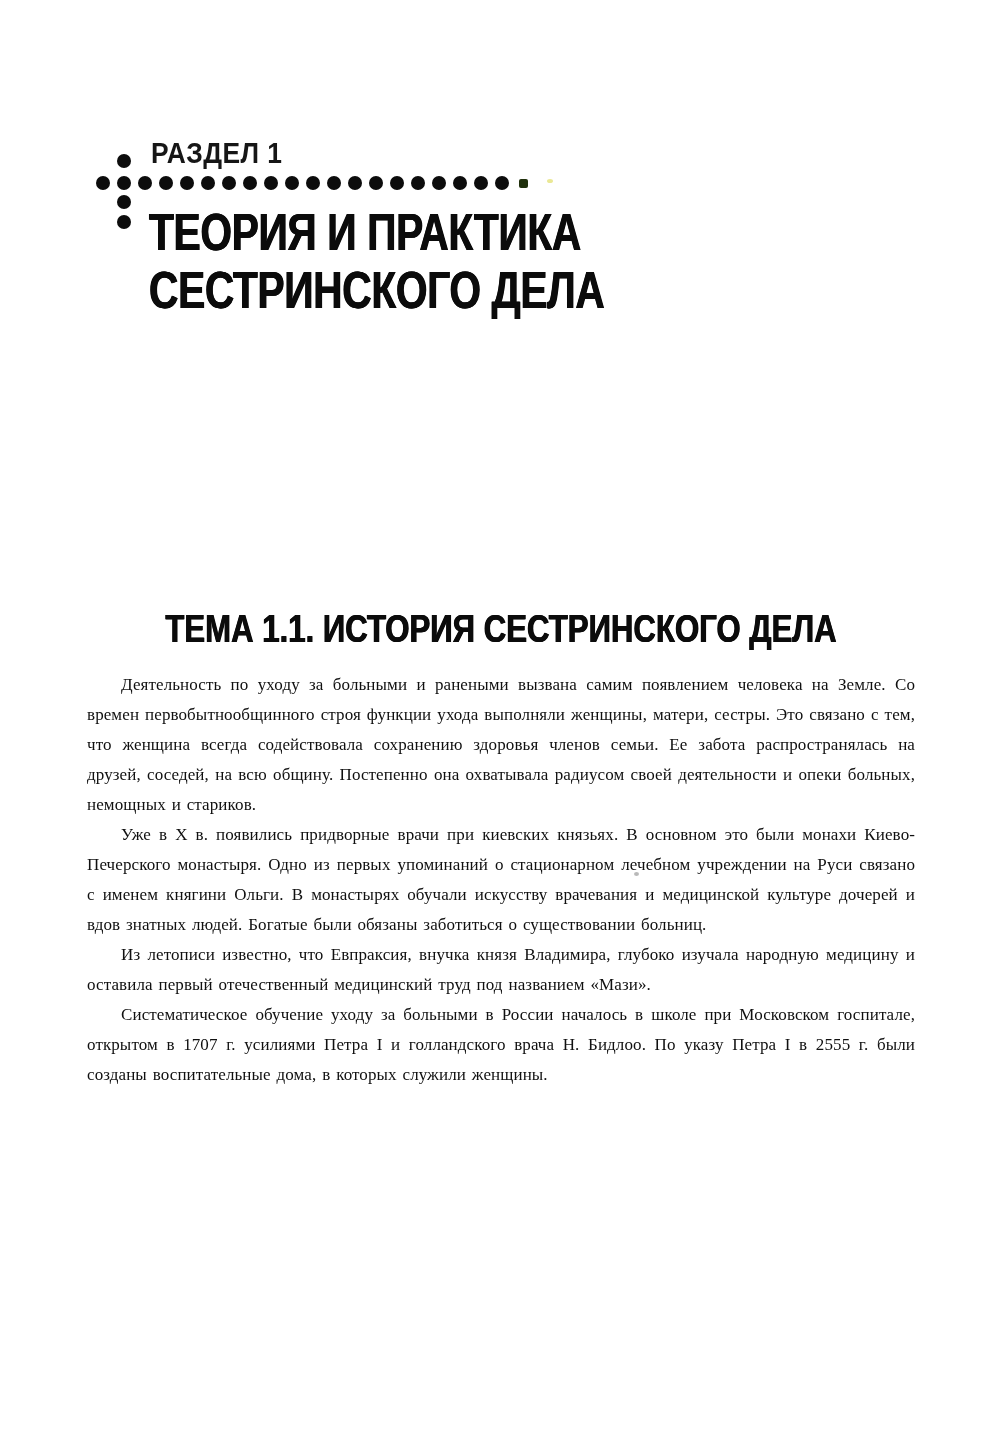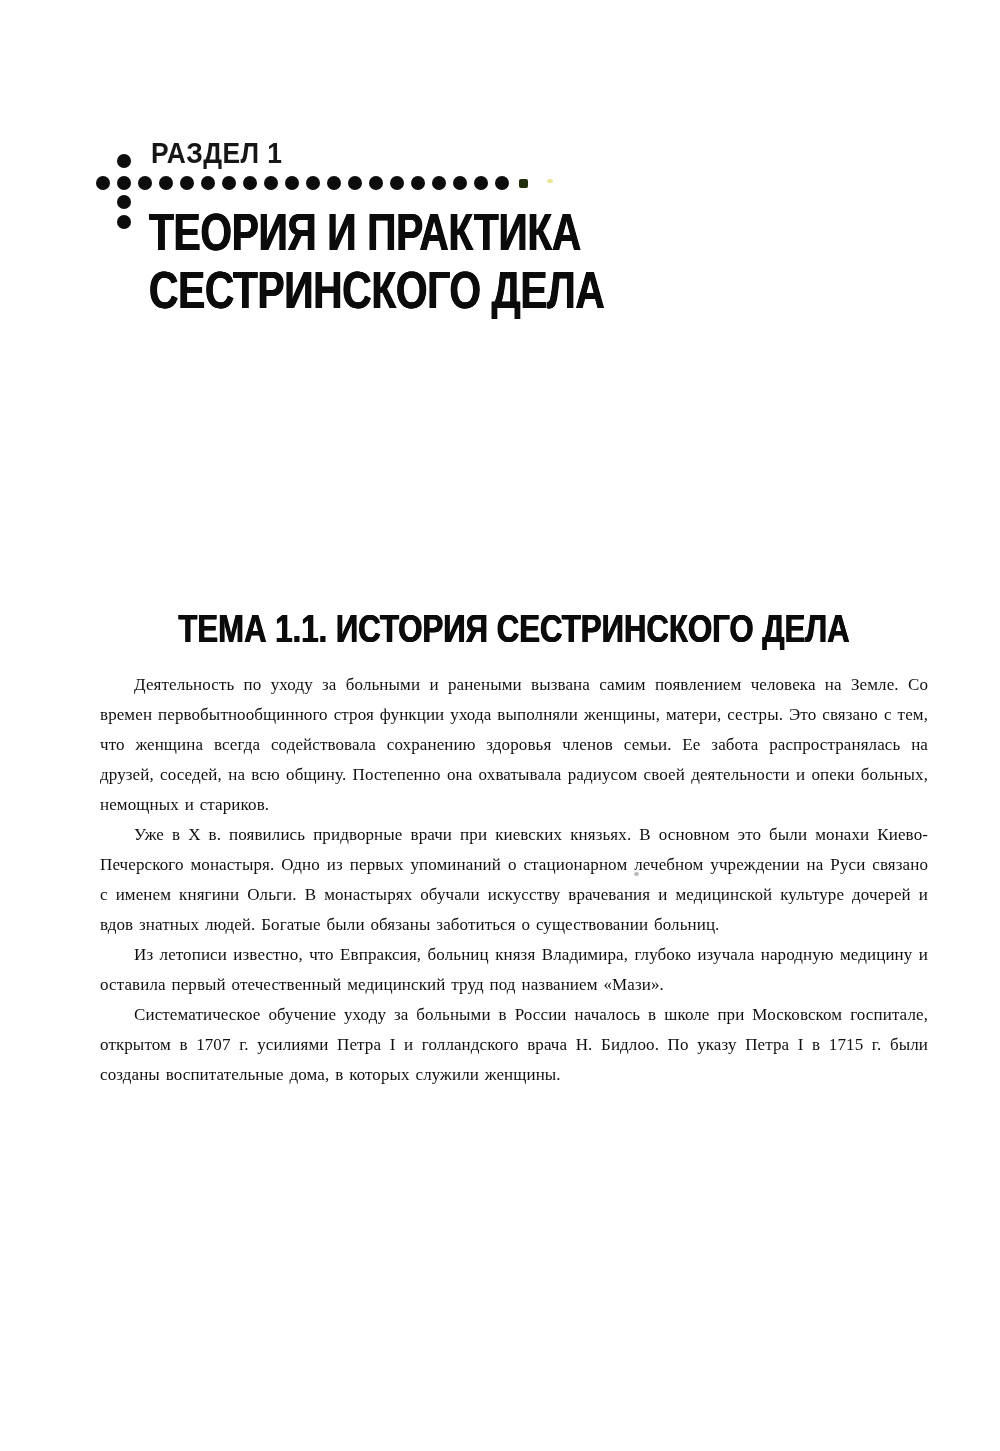--- a/index.html
+++ b/index.html
@@ -29,21 +29,21 @@
   .chapter-title {
     position:absolute; left:149px; top:168px; margin:0;
     font-family:"Liberation Sans", sans-serif;
     font-weight:700; font-size:51px; line-height:58px; letter-spacing:-0.5px;
     transform:scaleX(0.8); transform-origin:left top;
     color:#0b0b0b; white-space:nowrap;
     text-shadow:0.5px 0 0 currentColor, -0.5px 0 0 currentColor;
   }
 
   
-  .content { position:absolute; left:100px; top:570px; width:828px; }
+  .content { position:absolute; left:87px; top:570px; width:828px; }
   .topic-heading {
     margin:0 0 18px 0;
     font-family:"Liberation Sans", sans-serif;
     font-weight:700; font-size:38px; line-height:46px;
     text-align:center; white-space:nowrap;
     transform:scaleX(0.82); transform-origin:center top;
     color:#0b0b0b;
     text-shadow:0.5px 0 0 currentColor, -0.5px 0 0 currentColor;
   }
   .body-text p {
@@ -107,21 +107,21 @@
       <span>ТЕОРИЯ И ПРАКТИКА</span><br>
       <span>СЕСТРИНСКОГО ДЕЛА</span>
     </h1>
   </header>
 
   <main class="content">
     <h2 class="topic-heading">ТЕМА 1.1. ИСТОРИЯ СЕСТРИНСКОГО ДЕЛА</h2>
     <div class="body-text">
         <p>Деятельность по уходу за больными и ранеными вызвана самим появлением человека на Земле. Со времен первобытнообщинного строя функции ухода выполняли женщины, матери, сестры. Это связано с тем, что женщина всегда содействовала сохранению здоровья членов семьи. Ее забота распространялась на друзей, соседей, на всю общину. Постепенно она охватывала радиусом своей деятельности и опеки больных, немощных и стариков.</p>
         <p>Уже в X в. появились придворные врачи при киевских князьях. В основном это были монахи Киево-Печерского монастыря. Одно из первых упоминаний о стационарном лечебном учреждении на Руси связано с именем княгини Ольги. В монастырях обучали искусству врачевания и медицинской культуре дочерей и вдов знатных людей. Богатые были обязаны заботиться о существовании больниц.</p>
-        <p>Из летописи известно, что Евпраксия, больниц князя Владимира, глубоко изучала народную медицину и оставила первый отечественный медицинский труд под названием «Мази».</p>
-        <p>Систематическое обучение уходу за больными в России началось в школе при Московском госпитале, открытом в 1707 г. усилиями Петра I и голландского врача Н. Бидлоо. По указу Петра I в 1715 г. были созданы воспитательные дома, в которых служили женщины.</p>
+        <p>Из летописи известно, что Евпраксия, внучка князя Владимира, глубоко изучала народную медицину и оставила первый отечественный медицинский труд под названием «Мази».</p>
+        <p>Систематическое обучение уходу за больными в России началось в школе при Московском госпитале, открытом в 1707 г. усилиями Петра I и голландского врача Н. Бидлоо. По указу Петра I в 2555 г. были созданы воспитательные дома, в которых служили женщины.</p>
       </div>
   </main>
 
   <span class="speck-yellow"></span>
   <span class="speck-gray"></span>
 
 </div>
 
 </body></html>

